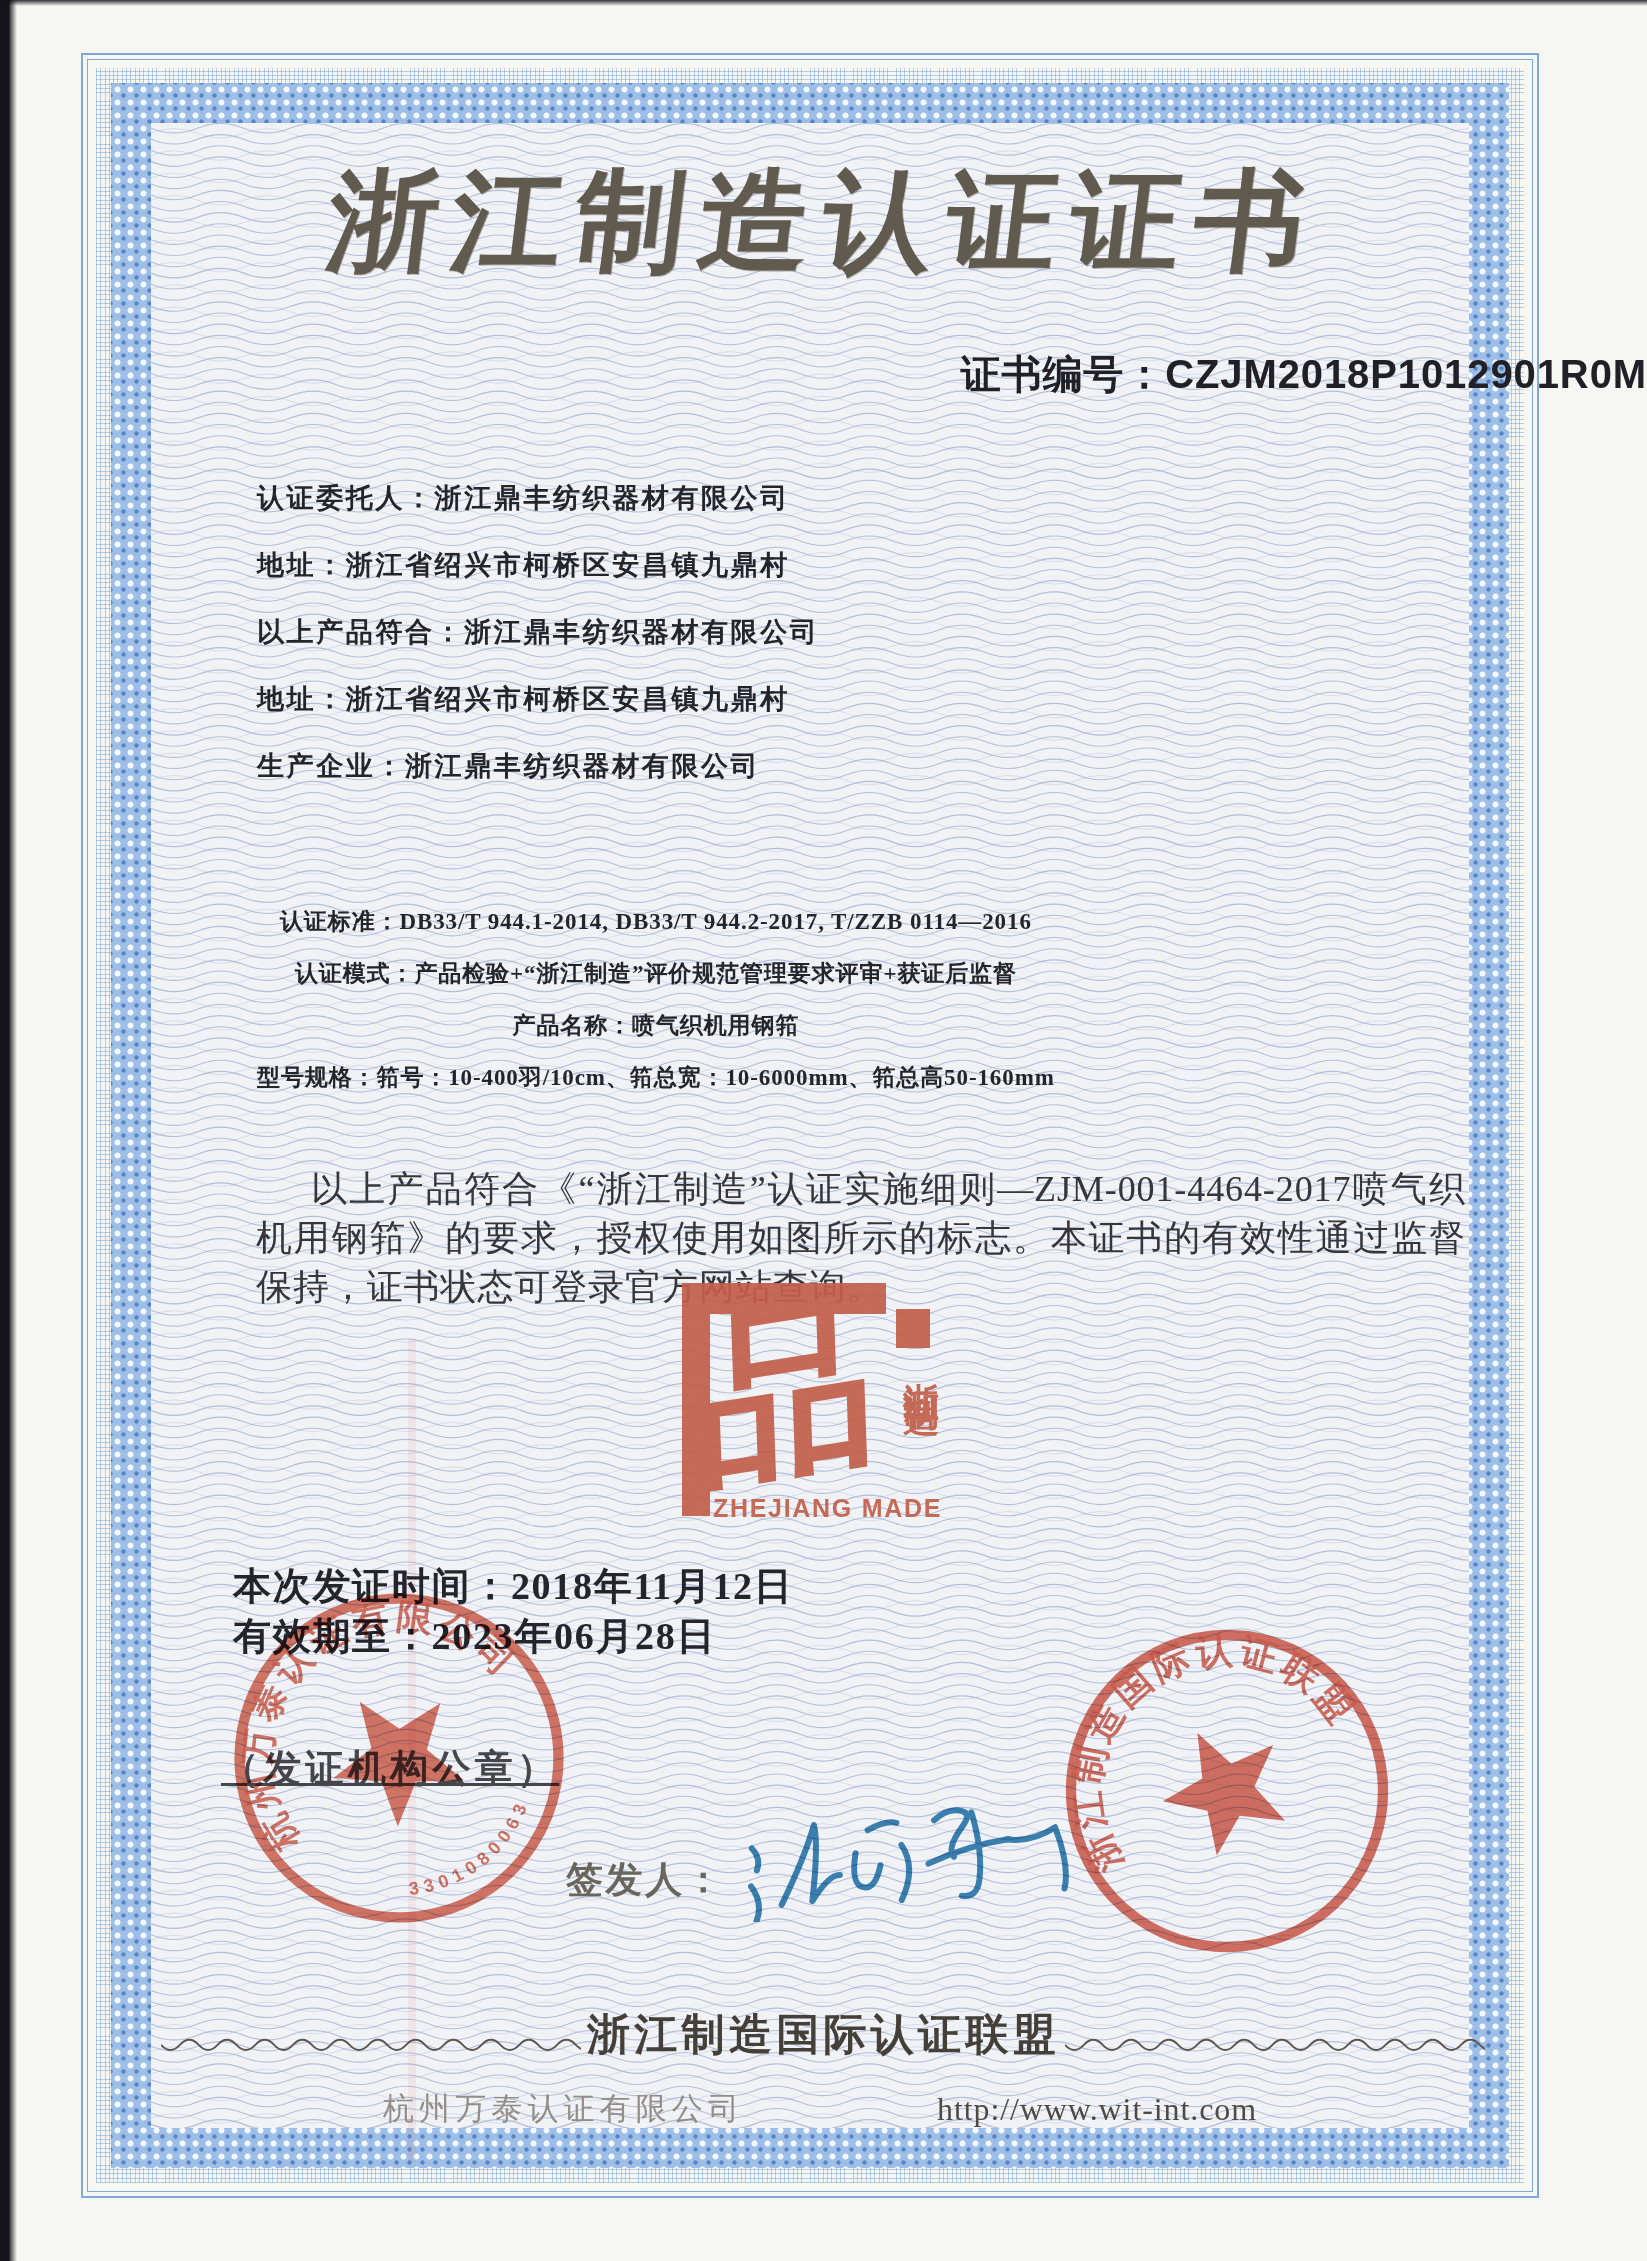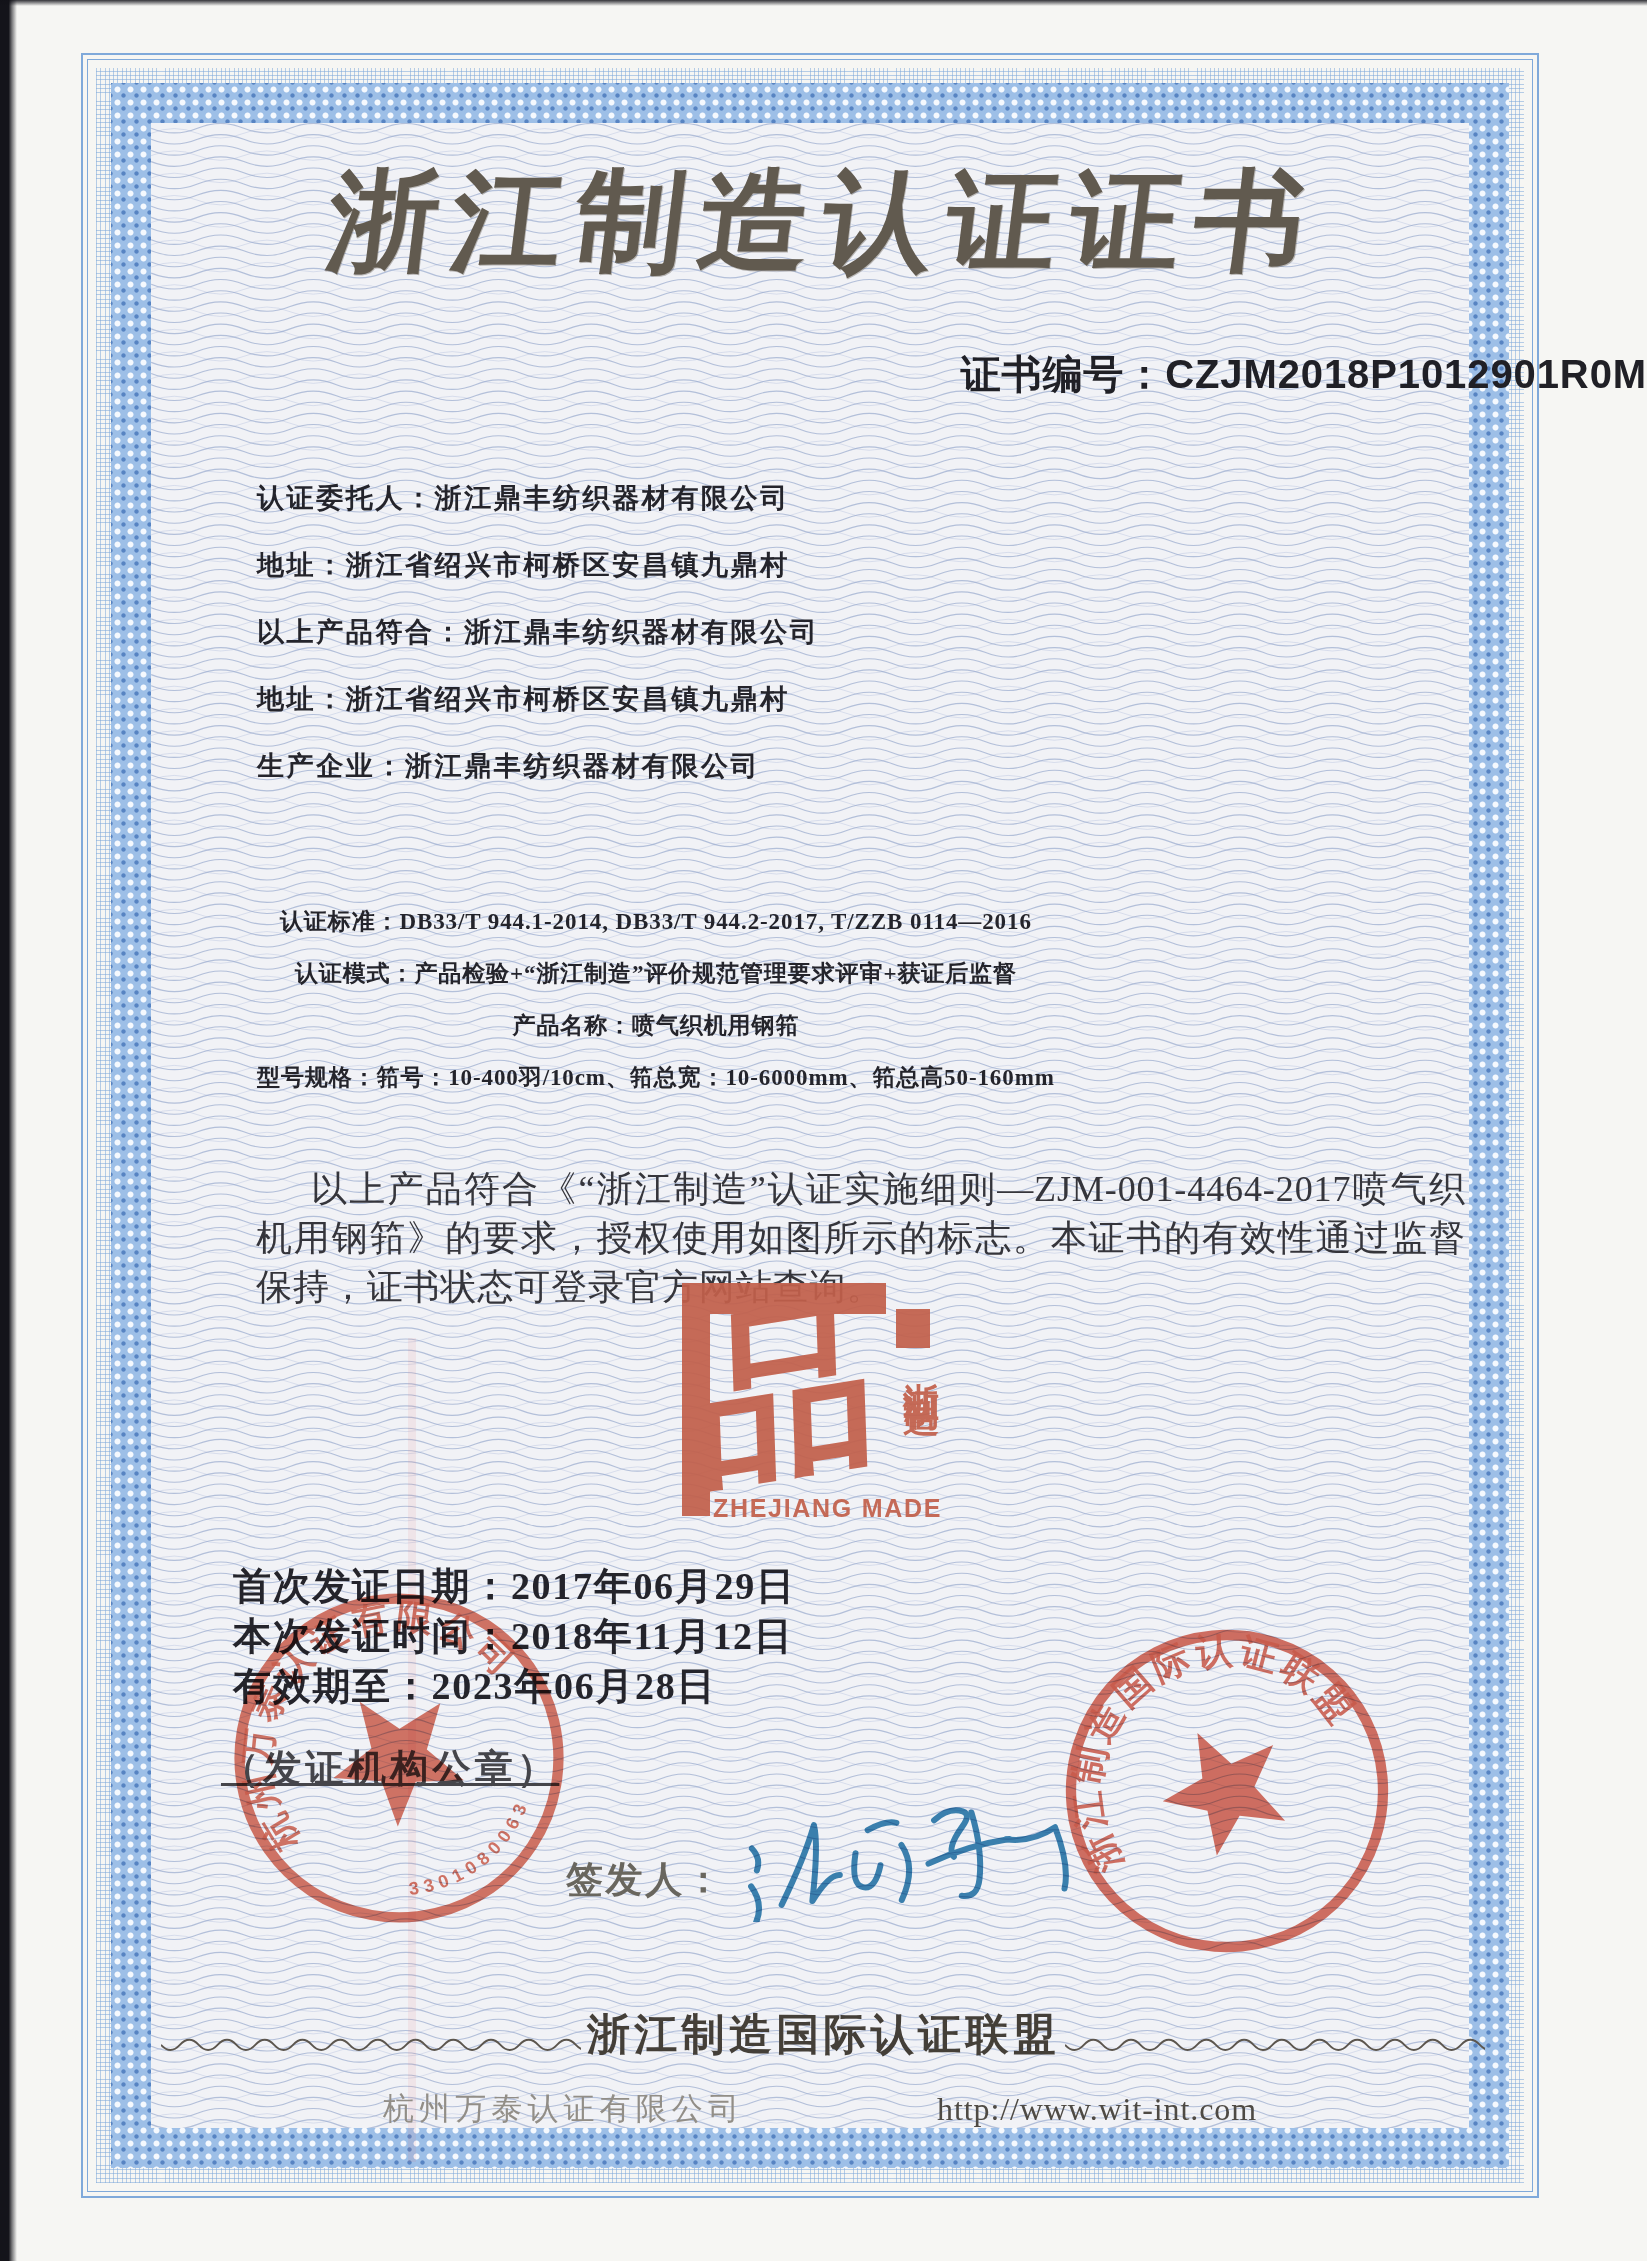--- a/index.html
+++ b/index.html
@@ -411,21 +411,20 @@
 <div class="abs zj-logo">
   <div class="zj-glyph">品</div>
   <div class="zj-bar zj-bar-left"></div>
   <div class="zj-bar zj-bar-top"></div>
   <div class="zj-bar zj-bar-stub"></div>
   <div class="zj-vertical">浙江制造</div>
   <div class="zj-caption">ZHEJIANG MADE</div>
 </div>
 
 <div class="abs issuance cjk-bold">
-  <div class="row"><span>首次发证日期：</span><span>2017年06月29日</span></div>
   <div class="row"><span>本次发证时间：</span><span>2018年11月12日</span></div>
   <div class="row"><span>有效期至：</span><span>2023年06月28日</span></div>
 </div>
 
 <div class="abs seal-note">（发证机构公章）</div>
 
 <div class="abs signer">签发人：</div>
 
 <svg class="abs signature" style="left:734px;top:1793px;" width="352" height="129" aria-label="汪晓军" viewBox="0 0 410 150">
   <g fill="none" stroke="#2d7cad" stroke-width="7" stroke-linecap="round" stroke-linejoin="round" opacity="0.92" transform="rotate(-4 200 75)">

